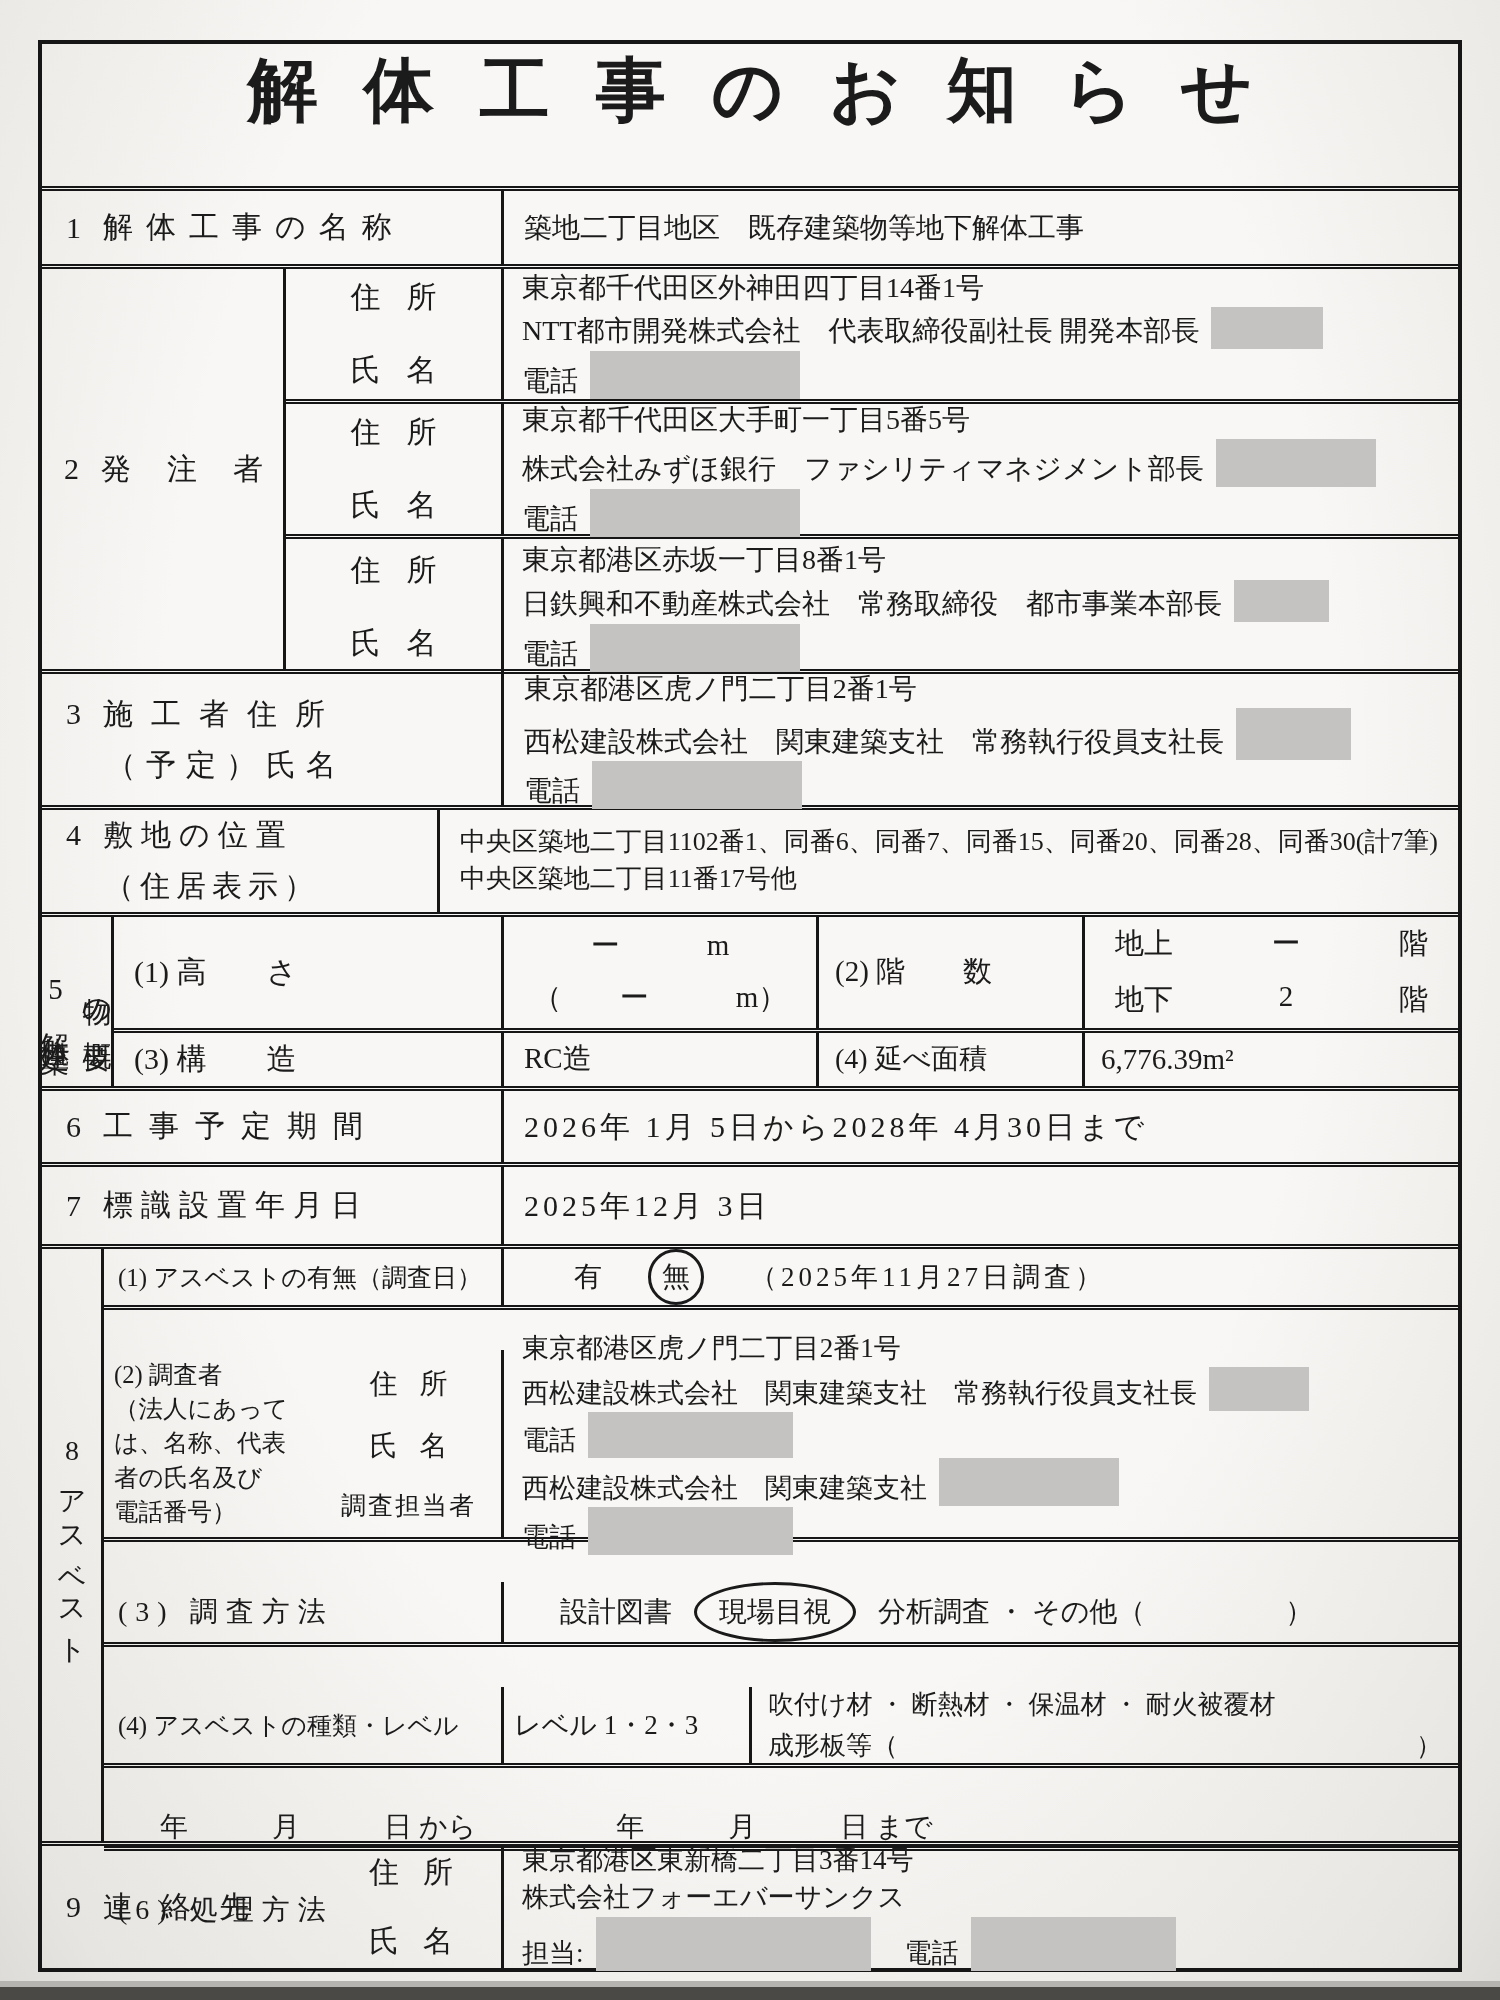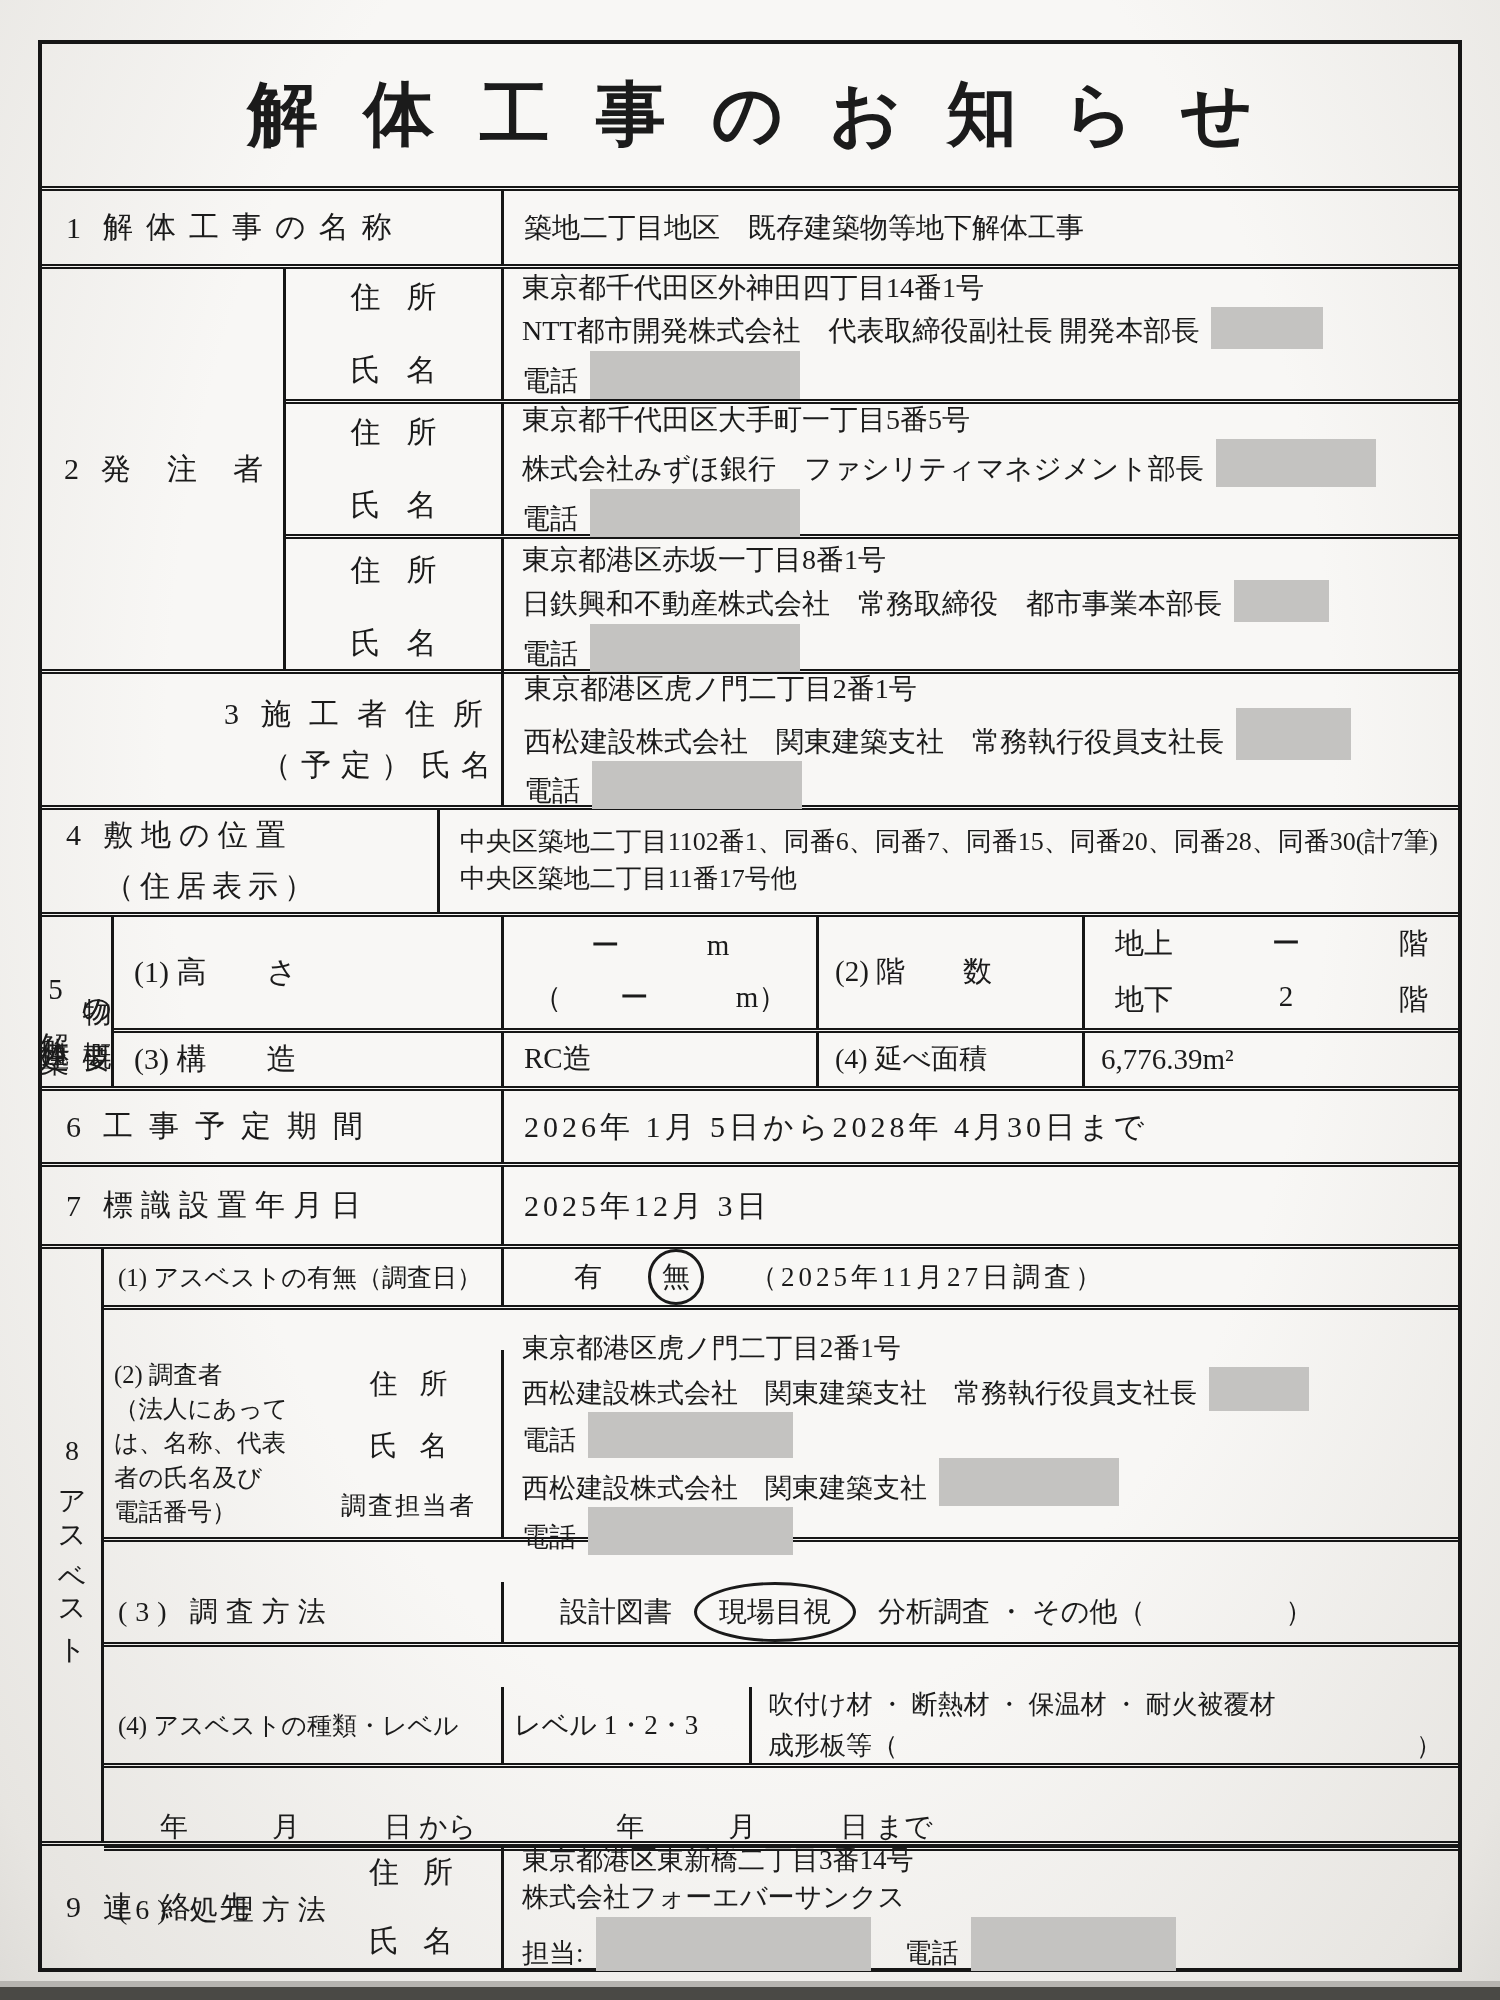--- a/index.html
+++ b/index.html
@@ -18,21 +18,21 @@
   .photo-edge-dark  { position:absolute; left:0; right:0; bottom:0;  height:13px; background:#4a4945; }
 
   .tbl {
     position:absolute; left:38px; top:40px; width:1424px; height:1932px;
     border:4px solid #161616;
     display:flex; flex-direction:column;
   }
   .row { display:flex; border-bottom:5px double #161616; }
   .row.last { border-bottom:none; }
 
-  .title-row { height:155px; align-items:center; justify-content:center; }
+  .title-row { height:155px; justify-content:center; }
   .title { font-size:70px; font-weight:600; letter-spacing:46px; margin-right:-46px; white-space:nowrap; }
 
   .cell-label { width:462px; border-right:3px solid #161616; display:flex; align-items:center; padding-left:24px; }
   .cell-content { flex:1; display:flex; flex-direction:column; justify-content:center; padding:8px 20px; font-size:28px; line-height:1.4; }
   .sec-no { font-size:30px; margin-right:22px; }
   .lbl { font-size:30px; white-space:nowrap; }
   .ls6{letter-spacing:6px;} .ls8{letter-spacing:8px;} .ls10{letter-spacing:10px;}
   .ls13{letter-spacing:13px;} .ls16{letter-spacing:16px;} .ls18{letter-spacing:18px;} .ls28{letter-spacing:28px;} .ls36{letter-spacing:36px;}
   .num-sp { letter-spacing:4px; }
 
@@ -150,21 +150,21 @@
           <div>東京都港区赤坂一丁目8番1号</div>
           <div><span>日鉄興和不動産株式会社　常務取締役　都市事業本部長</span><span class="rd" style="width:95px;height:42px"></span></div>
           <div><span>電話</span><span class="rd" style="width:210px;height:48px"></span></div>
         </div>
       </div>
 
     </div>
   </div>
 
   <div class="row" style="height:136px">
-    <div class="cell-label two-line-label" style="align-items:flex-end">
+    <div class="cell-label two-line-label" style="align-items:flex-start">
       <div><span class="sec-no">3</span><span class="lbl ls18">施工者住所</span></div>
       <div style="margin-left:40px"><span class="lbl ls10">（予定）氏名</span></div>
     </div>
     <div class="cell-content" style="white-space:nowrap">
       <div>東京都港区虎ノ門二丁目2番1号</div>
       <div><span>西松建設株式会社　関東建築支社　常務執行役員支社長</span><span class="rd" style="width:115px;height:52px"></span></div>
       <div><span>電話</span><span class="rd" style="width:210px;height:48px"></span></div>
     </div>
   </div>
 

